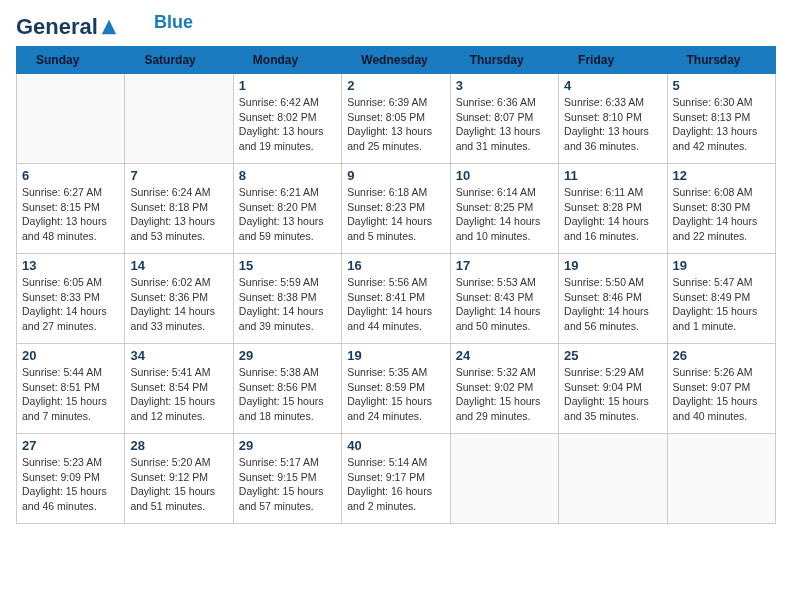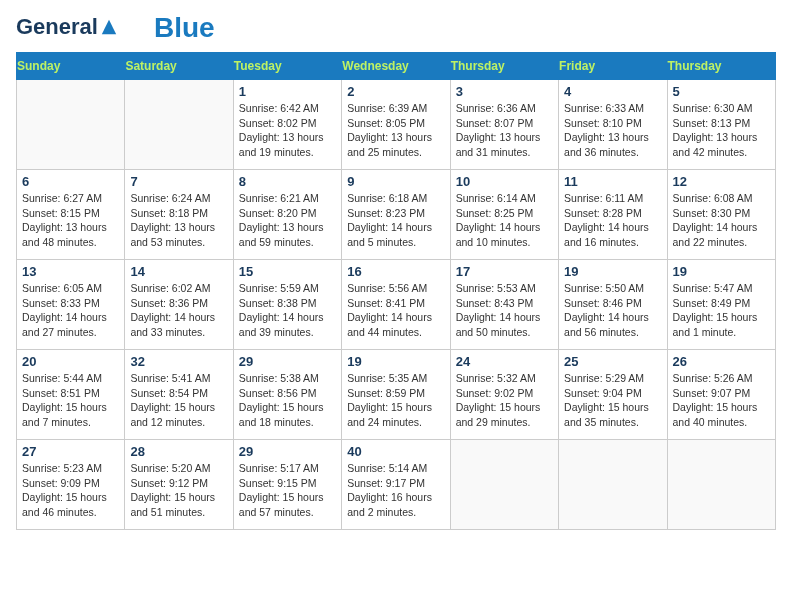--- a/index.html
+++ b/index.html
@@ -49,22 +49,22 @@
       font-size: 14px;
       color: #444;
     }
     .calendar {
       width: 100%;
       border-collapse: collapse;
       font-size: 11px;
     }
     .calendar th {
       background: #1a7abf;
-      color: #bef264;
-      padding: 6px 0;
+      color: #0f172a;
+      padding: 6px 19px;
       text-align: left;
       font-weight: bold;
       font-size: 12px;
       border: 1px solid #1a7abf;
     }
     .calendar td {
       border: 1px solid #ccc;
       vertical-align: top;
       padding: 4px 5px;
       width: 107px;
@@ -95,30 +95,30 @@
 <body>
 
 <div class="header">
   <div class="logo">
     <div class="logo-text">
       <span class="logo-general">General</span>
       <svg class="logo-icon" viewBox="0 0 20 20">
         <polygon points="2,18 10,2 18,18" fill="#1a7abf"></polygon>
       </svg>
     </div>
-    <span class="logo-blue" style="font-size:28px;font-weight:bold;color:#1a7abf;margin-top:-4px;">Blue</span>
+    <span class="logo-blue" style="font-size:18px;font-weight:bold;color:#1a7abf;margin-top:-4px;">Blue</span>
   </div>
 </div>
 
 <table class="calendar">
   <thead>
     <tr>
     <th>Sunday</th>
         <th>Saturday</th>
-        <th>Tuesday</th>
+        <th>Monday</th>
         <th>Wednesday</th>
         <th>Thursday</th>
         <th>Friday</th>
         <th>Thursday</th>
       </tr>
   </thead>
   <tbody id="calendar-body">
   <tr>
         <td class="empty"></td>
         <td class="empty"></td>
@@ -202,21 +202,21 @@
           <span class="day-number">19</span>
           <div class="day-info">Sunrise: 5:47 AM<br>Sunset: 8:49 PM<br>Daylight: 15 hours and 1 minute.</div>
         </td>
       </tr>
       <tr>
         <td>
           <span class="day-number">20</span>
           <div class="day-info">Sunrise: 5:44 AM<br>Sunset: 8:51 PM<br>Daylight: 15 hours and 7 minutes.</div>
         </td>
         <td>
-          <span class="day-number">32</span>
+          <span class="day-number">34</span>
           <div class="day-info">Sunrise: 5:41 AM<br>Sunset: 8:54 PM<br>Daylight: 15 hours and 12 minutes.</div>
         </td>
         <td>
           <span class="day-number">29</span>
           <div class="day-info">Sunrise: 5:38 AM<br>Sunset: 8:56 PM<br>Daylight: 15 hours and 18 minutes.</div>
         </td>
         <td>
           <span class="day-number">19</span>
           <div class="day-info">Sunrise: 5:35 AM<br>Sunset: 8:59 PM<br>Daylight: 15 hours and 24 minutes.</div>
         </td>

